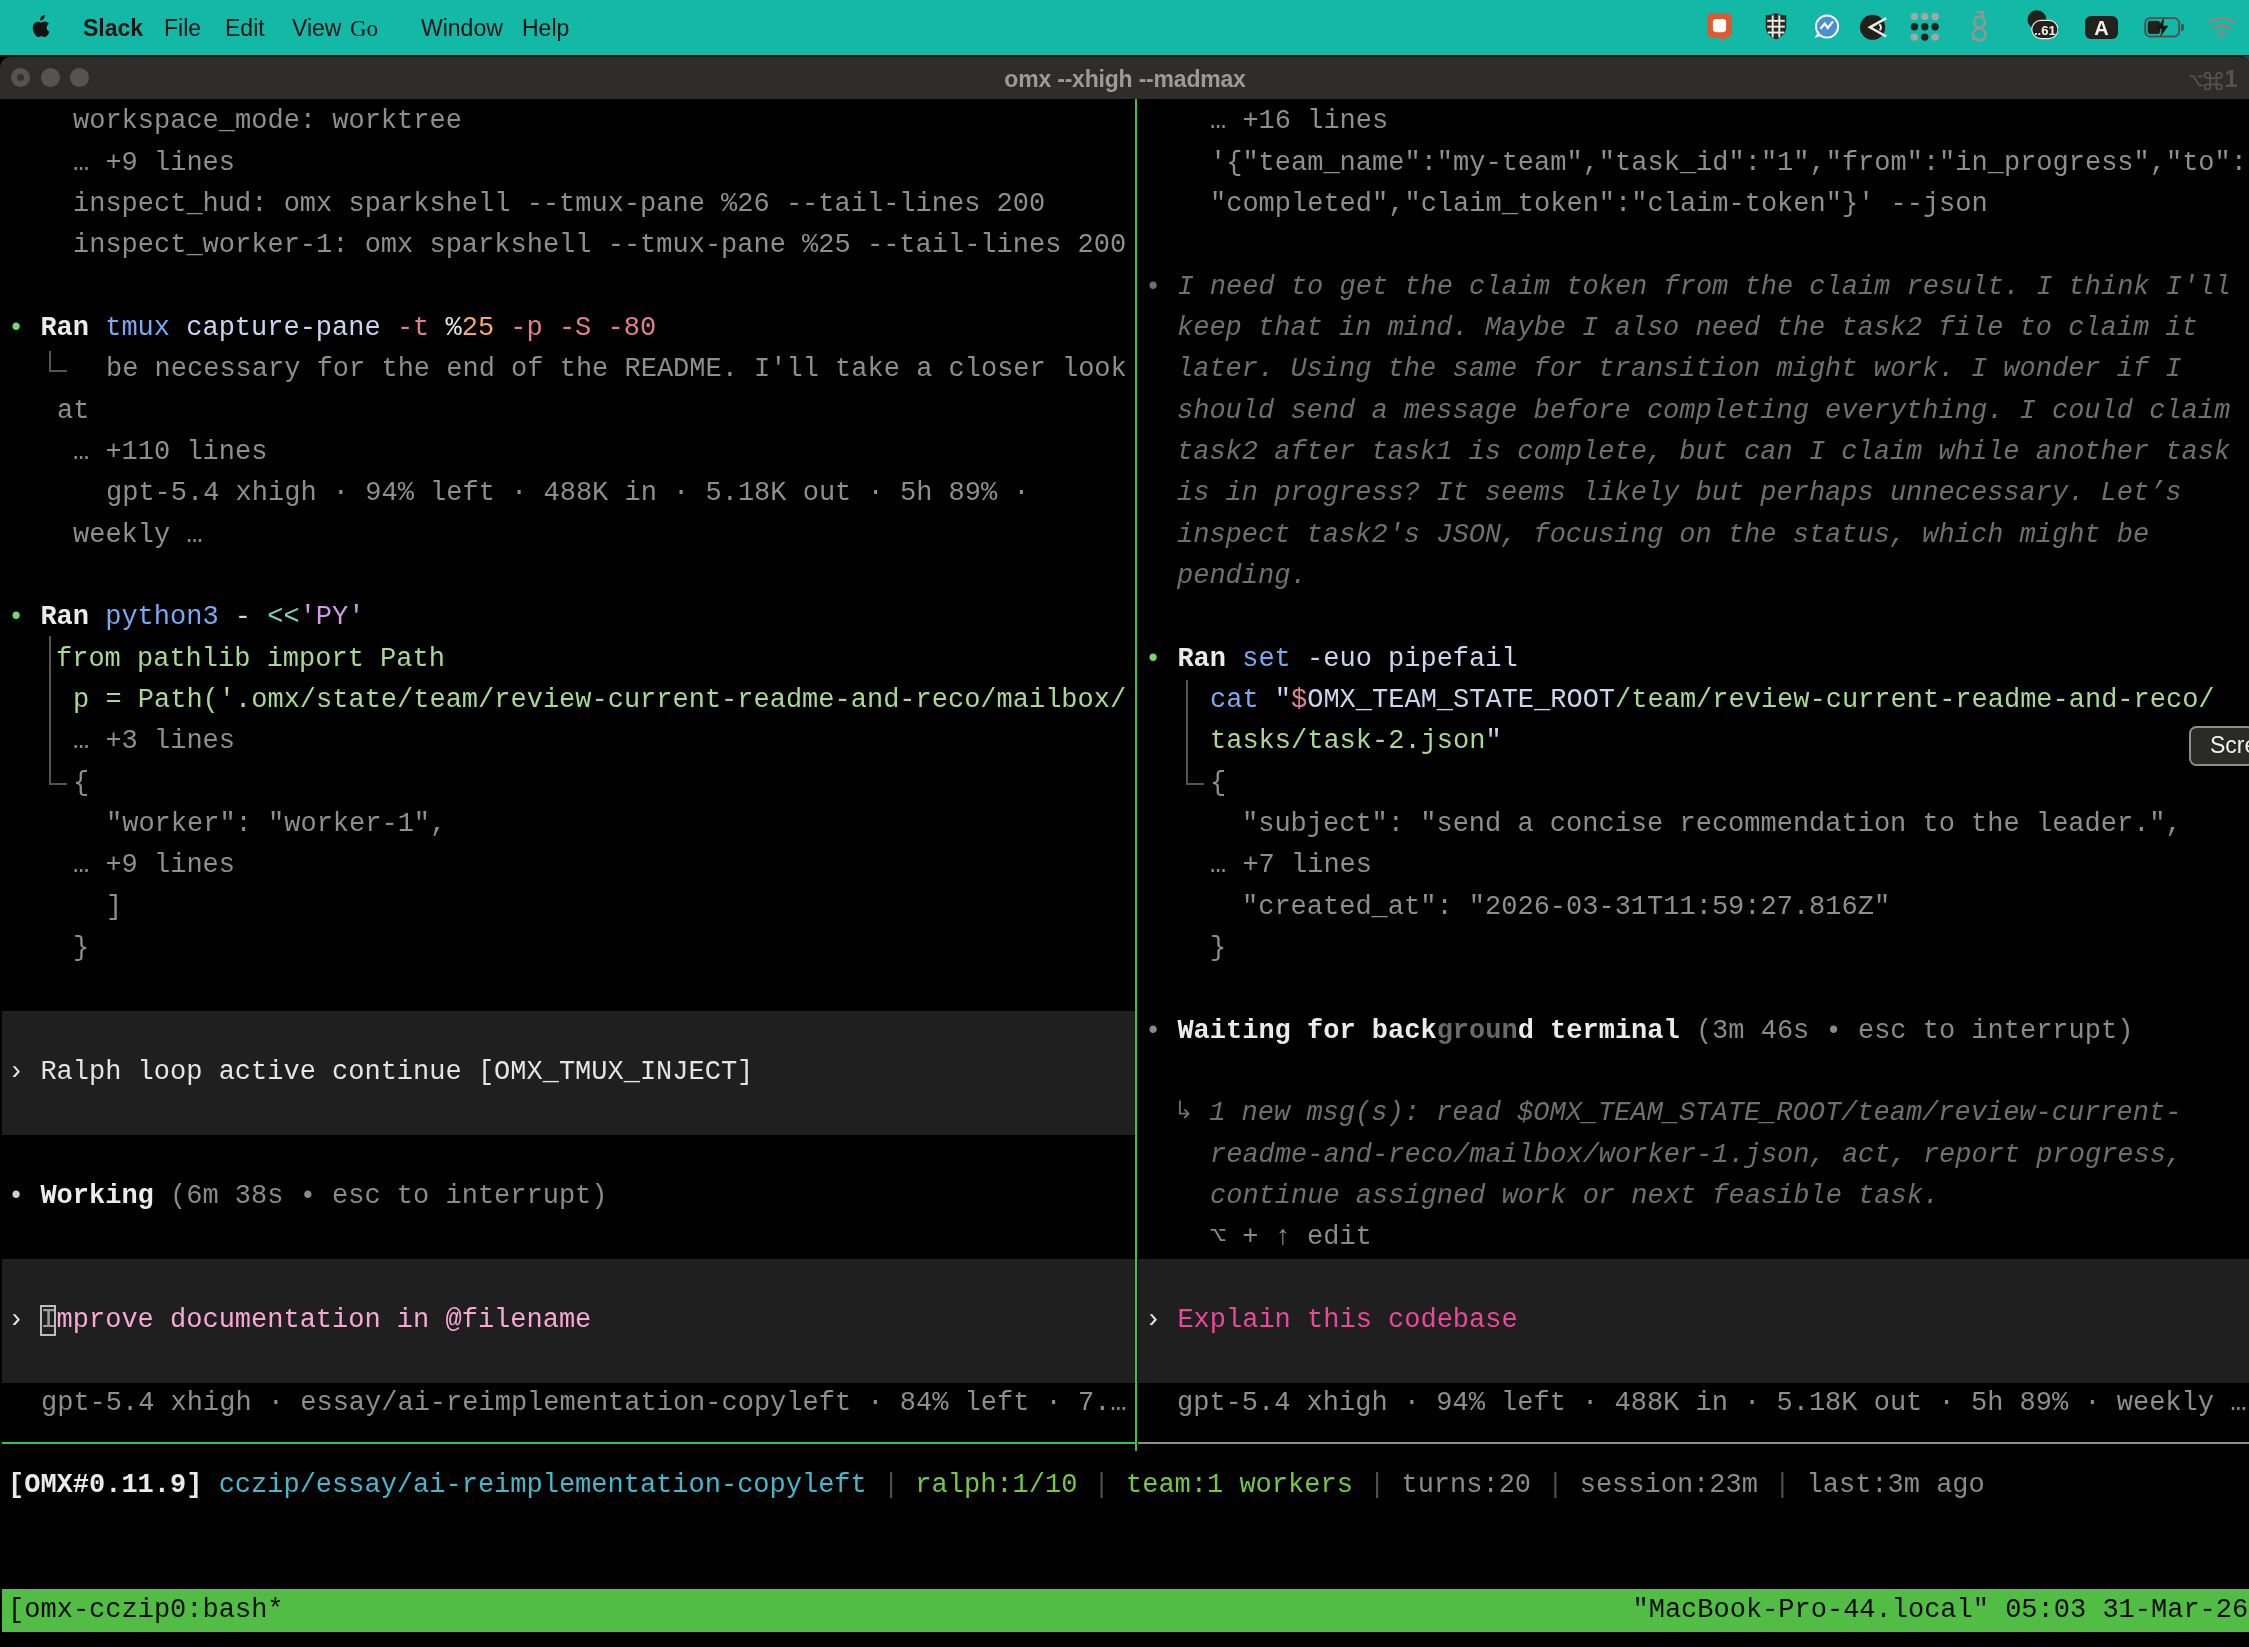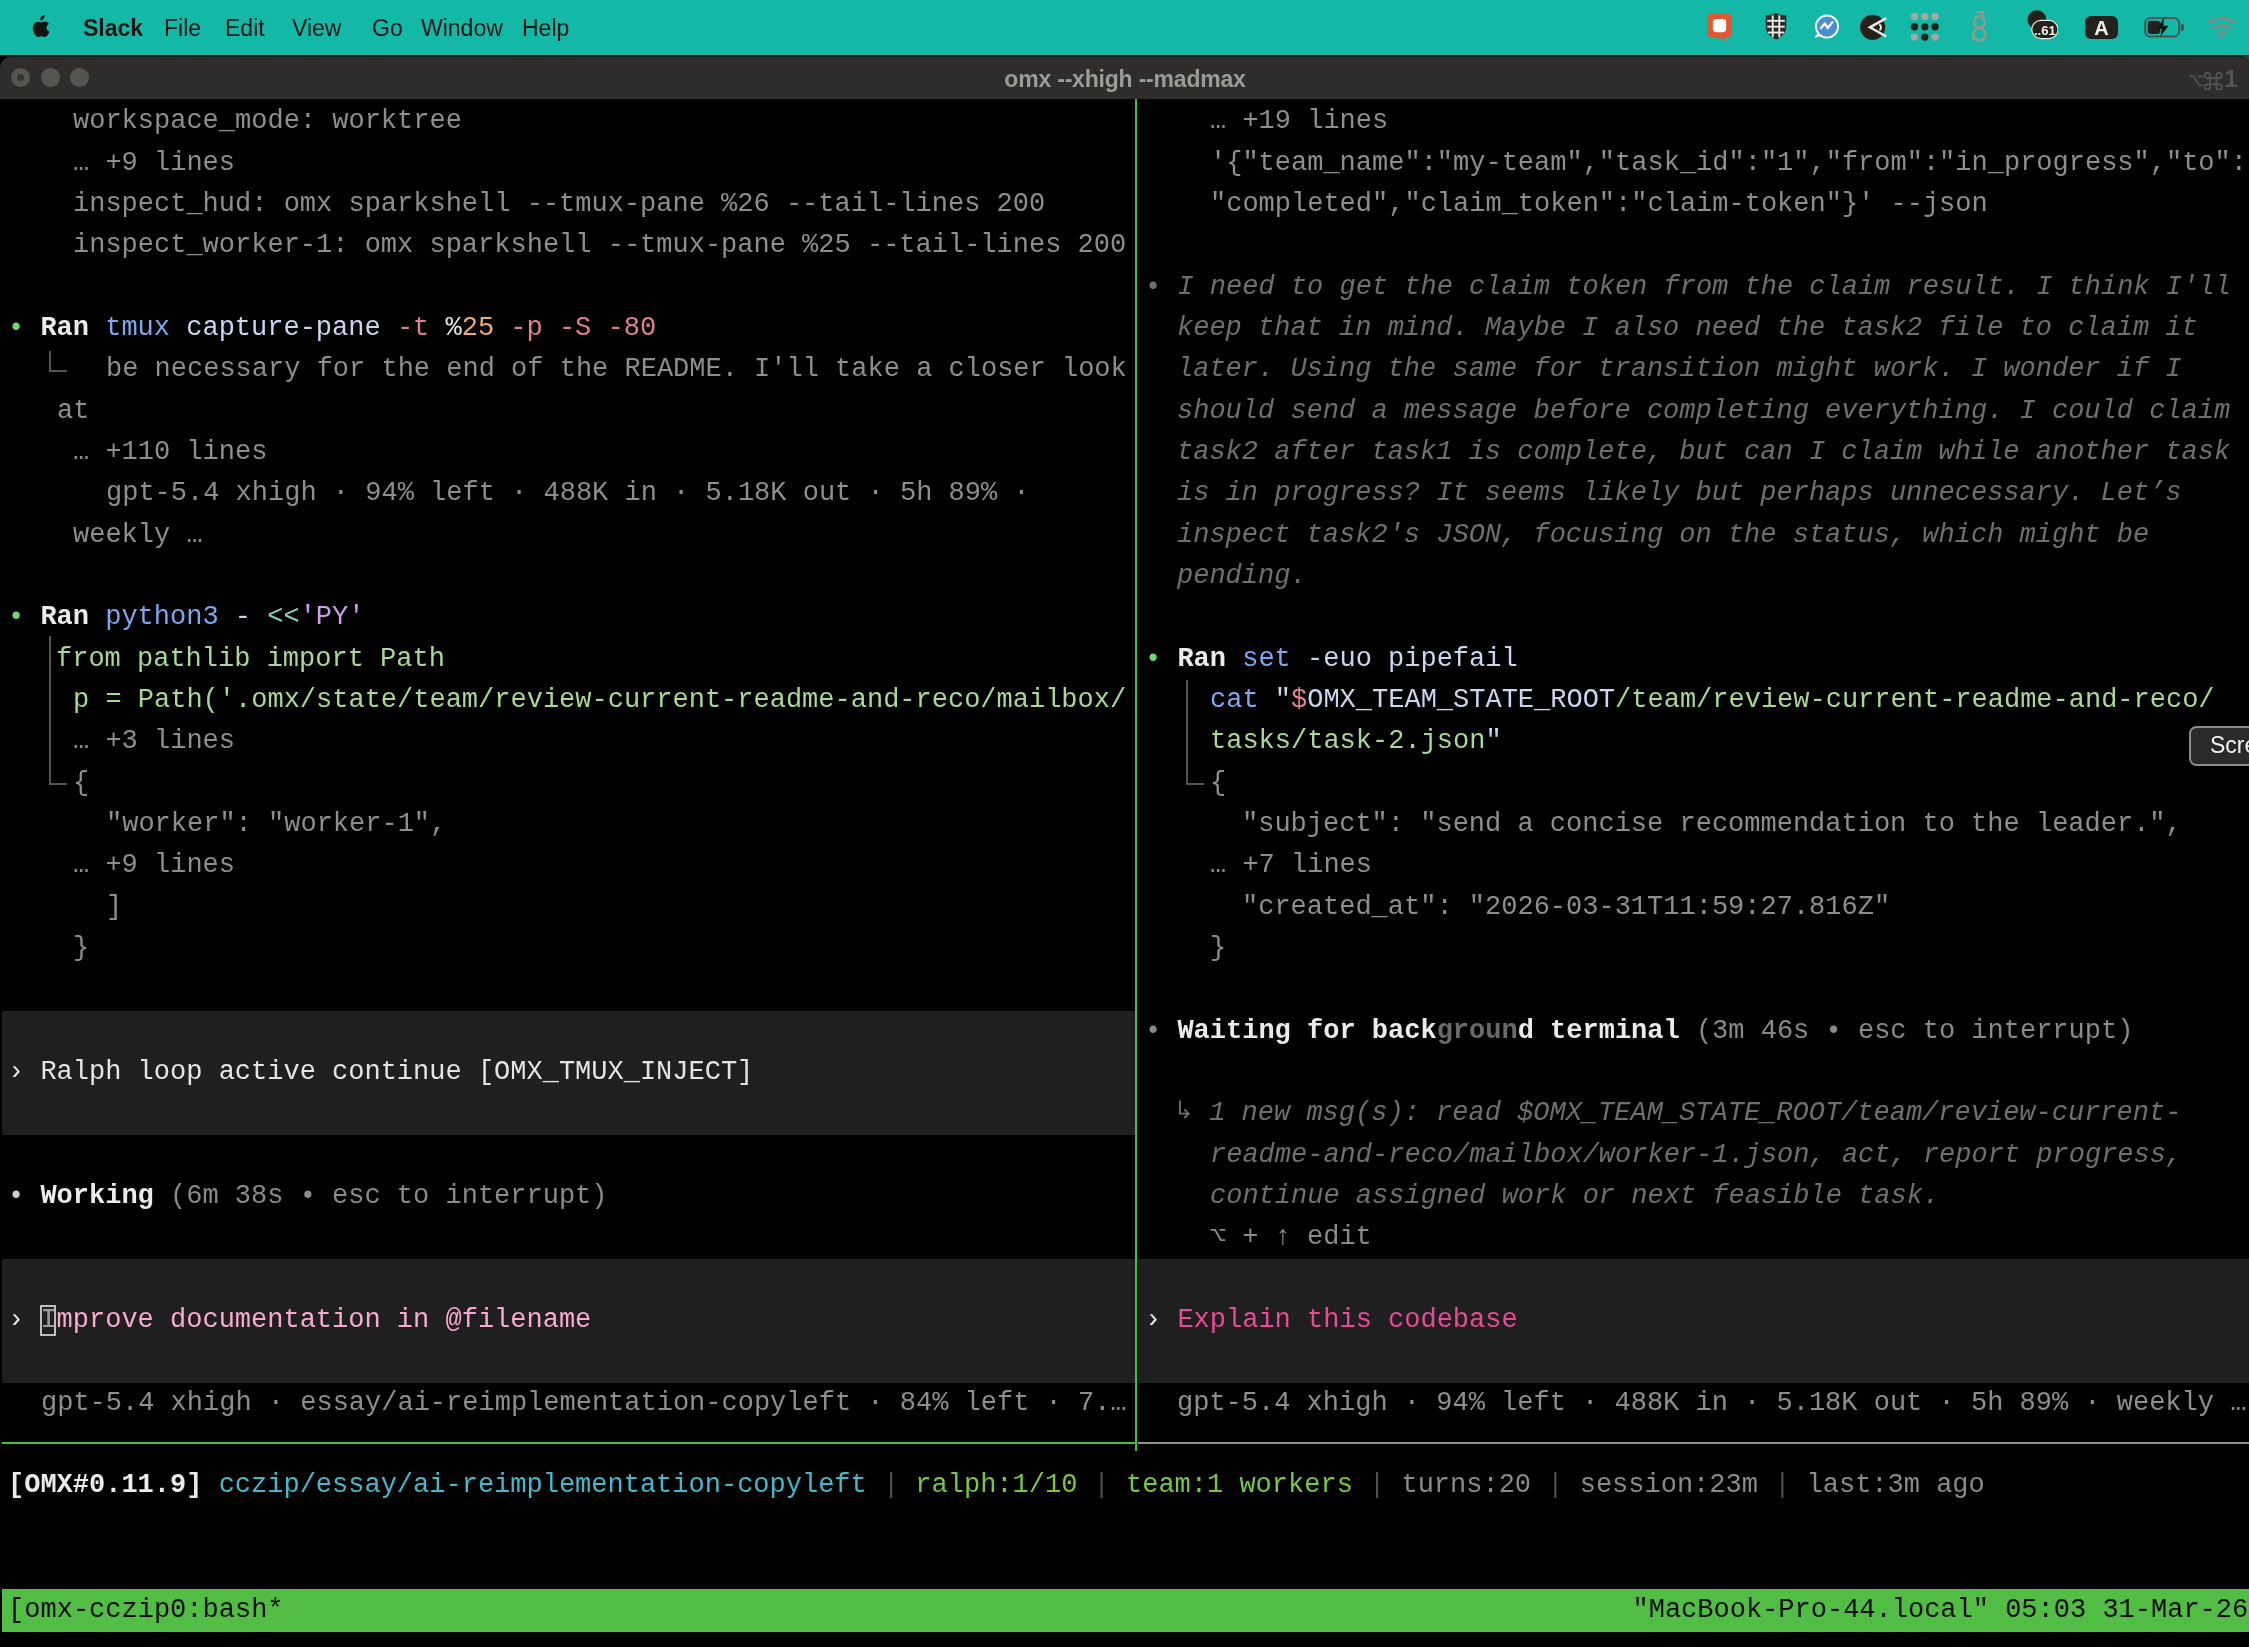--- a/index.html
+++ b/index.html
@@ -42,21 +42,21 @@
 <body>
 <div id="screen">
   <div id="menubar">
     <svg width="20" height="24" viewBox="0 0 27 33" style="position:absolute;left:29.5px;top:14.8px">
         <path fill="#131313" d="M18.4 5.2c1.1-1.4 1.9-3.3 1.6-5.2-1.6.1-3.6 1.1-4.7 2.5-1 1.2-1.9 3.2-1.7 5 1.8.2 3.7-.9 4.8-2.3zM22.6 17.2c0-3.5 2.9-5.2 3-5.3-1.6-2.4-4.2-2.7-5.1-2.8-2.2-.2-4.2 1.3-5.3 1.3-1.1 0-2.8-1.2-4.6-1.2-2.4 0-4.6 1.4-5.8 3.5-2.5 4.3-.6 10.6 1.8 14.1 1.2 1.7 2.6 3.6 4.4 3.5 1.8-.1 2.4-1.1 4.6-1.1 2.1 0 2.7 1.1 4.6 1.1 1.9 0 3.1-1.7 4.3-3.4 1.3-2 1.9-3.9 1.9-4-.1-.1-3.7-1.5-3.8-5.7z"></path>
       </svg>
     <div class="mitem" style="left:83px;font-weight:bold;">Slack</div>
       <div class="mitem" style="left:164px;">File</div>
       <div class="mitem" style="left:225px;">Edit</div>
       <div class="mitem" style="left:292px;">View</div>
-      <div class="mitem" style="left:372px;">Go</div>
+      <div class="mitem" style="left:350px;font-family:Liberation Serif, serif;">Go</div>
       <div class="mitem" style="left:421px;">Window</div>
       <div class="mitem" style="left:522px;">Help</div>
     <svg width="25" height="29.5" viewBox="0 0 34 40" style="position:absolute;left:1707px;top:13.3px">
         <path fill="#e0582f" d="M7 0 h20 a7 7 0 0 1 7 7 v20 a7 7 0 0 1-7 7 h-4 l2 6 -8-6 h-10 a7 7 0 0 1-7-7 v-20 a7 7 0 0 1 7-7z" transform="translate(-0,0)"></path>
         <rect x="8" y="8" width="18" height="18" rx="4.5" fill="#fff"></rect>
       </svg>
       <svg width="22" height="26.6" viewBox="0 0 30 36" style="position:absolute;left:1765px;top:13.3px">
         <path fill="#2b2a26" d="M15 0 C19 2 25 3 29 3 L29 18 C29 28 22 33 15 36 C8 33 1 28 1 18 L1 3 C5 3 11 2 15 0 Z"></path>
         <g stroke="#edece4" stroke-width="2.6">
           <line x1="3" y1="10.5" x2="27" y2="10.5"></line>
@@ -156,21 +156,21 @@
   <div class="row " style="top:622px;left:73px">… +3 lines</div>
   <div class="row " style="top:664px;left:73px">{</div>
   <div class="row " style="top:705px;left:106px">"worker": "worker-1",</div>
   <div class="row " style="top:746px;left:73px">… +9 lines</div>
   <div class="row " style="top:788px;left:106px">]</div>
   <div class="row " style="top:829px;left:73px">}</div>
   <div class="row " style="top:953px;left:8px"><span class="wt">›</span> <span class="wt">Ralph loop active continue [OMX_TMUX_INJECT]</span></div>
   <div class="row " style="top:1077px;left:8px"><span style="color:#cfcfcf">•</span> <span class="w">Working</span> <span class="gy">(6m 38s • esc to interrupt)</span></div>
   <div class="row " style="top:1201px;left:8px"><span class="wt">›</span> <span style="color:#9c9c9c">I</span><span style="color:#f9a8d4">mprove documentation in @filename</span></div>
   <div class="row " style="top:1284px;left:41px">gpt-5.4 xhigh · essay/ai-reimplementation-copyleft · 84% left · 7.…</div>
-  <div class="row " style="top:2.2px;left:1210px">… +19 lines</div>
+  <div class="row " style="top:2.2px;left:1210px">… +16 lines</div>
   <div class="row " style="top:44px;left:1210px">'{"team_name":"my-team","task_id":"1","from":"in_progress","to":</div>
   <div class="row " style="top:85px;left:1210px">"completed","claim_token":"claim-token"}' --json</div>
   <div class="row " style="top:168px;left:1145px"><span class="dg">•</span> <span class="it">I need to get the claim token from the claim result. I think I'll</span></div>
   <div class="row " style="top:209px;left:1177px"><span class="it">keep that in mind. Maybe I also need the task2 file to claim it</span></div>
   <div class="row " style="top:292px;left:1177px"><span class="it">should send a message before completing everything. I could claim</span></div>
   <div class="row " style="top:250px;left:1177px"><span class="it">later. Using the same for transition might work. I wonder if I</span></div>
   <div class="row " style="top:333px;left:1177px"><span class="it">task2 after task1 is complete, but can I claim while another task</span></div>
   <div class="row " style="top:374px;left:1177px"><span class="it">is in progress? It seems likely but perhaps unnecessary. Let’s</span></div>
   <div class="row " style="top:416px;left:1177px"><span class="it">inspect task2's JSON, focusing on the status, which might be</span></div>
   <div class="row " style="top:457px;left:1177px"><span class="it">pending.</span></div>

